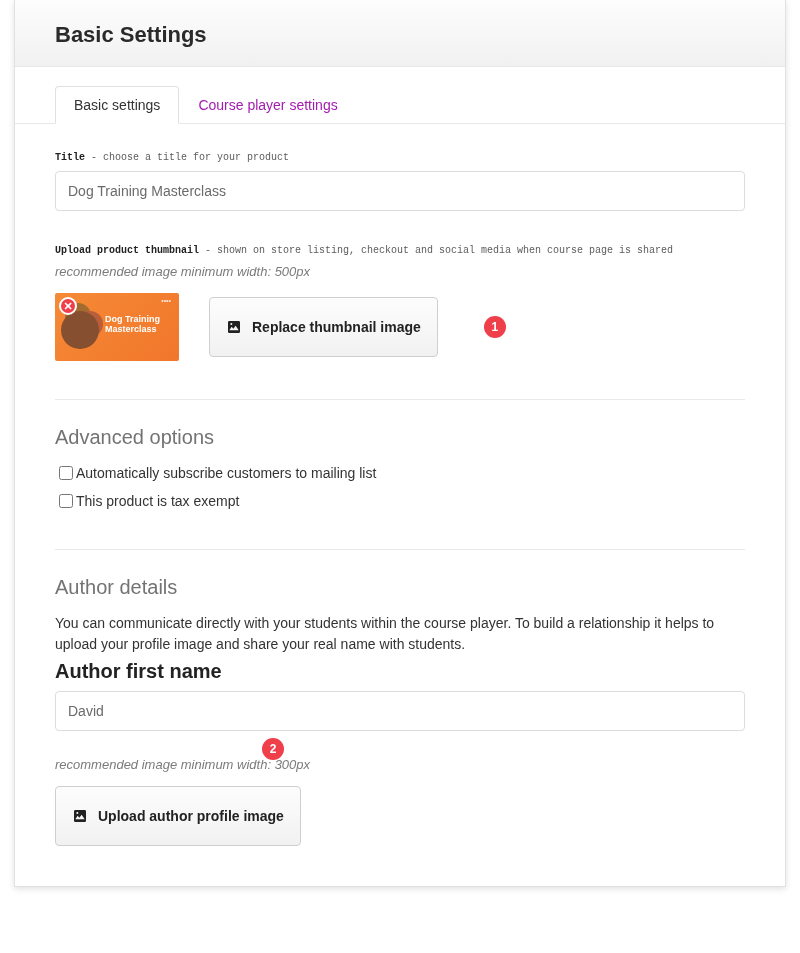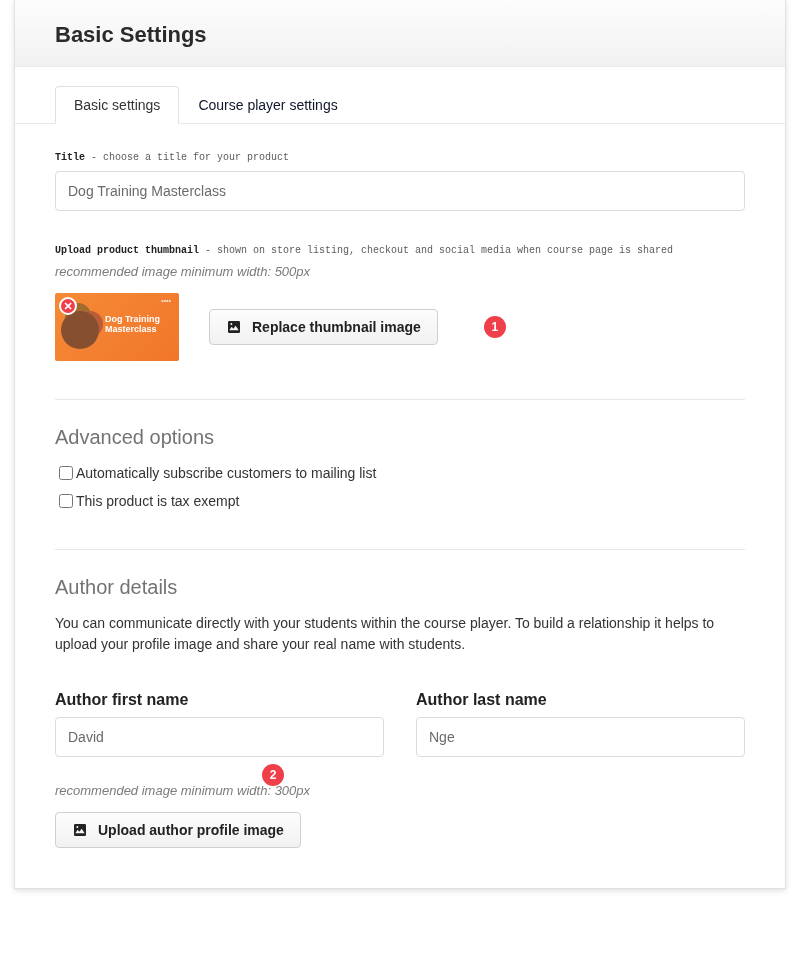--- a/index.html
+++ b/index.html
@@ -36,21 +36,21 @@
   .tabs {
     display: flex;
     gap: 0;
     position: relative;
     top: 1px;
   }
   .tab {
     padding: 10px 18px;
     font-size: 14px;
     cursor: pointer;
-    color: #0f172a;
+    color: #a21caf;
     border: 1px solid transparent;
     border-bottom: none;
     background: transparent;
   }
   .tab.active {
     background: #fff;
     border: 1px solid #e0e0e0;
     border-bottom: 1px solid #fff;
     border-radius: 4px 4px 0 0;
     color: #333;
@@ -129,21 +129,21 @@
     border: 2px solid #fff;
     cursor: pointer;
   }
   .btn {
     display: inline-flex;
     align-items: center;
     gap: 10px;
     background: linear-gradient(#fdfdfd,#f1f1f1);
     border: 1px solid #cfcfcf;
     border-radius: 4px;
-    padding: 9px 16px;
+    padding: 21px 16px;
     font-size: 14px;
     font-weight: 700;
     color: #222;
     cursor: pointer;
   }
   .btn svg { width: 16px; height: 16px; }
 
   .annot {
     width: 22px; height: 22px;
     border-radius: 50%;
@@ -169,25 +169,25 @@
 
   .check-row {
     display: flex;
     align-items: center;
     font-size: 14px;
     color: #333;
     margin-bottom: 8px;
   }
   .check-row input { width: 14px; height: 14px; cursor: pointer; }
 
-  .desc { font-size: 14px; color: #333; line-height: 1.5; margin: 0 0 36px 0; }
+  .desc { font-size: 14px; color: #333; line-height: 1.5; margin: 0 0 5px 0; }
 
   .cols { display: flex; gap: 32px; }
   .col { flex: 1; }
-  .col-label { font-weight: 700; font-size: 16px; margin-bottom: 8px; color:#222;}
+  .col-label { font-weight: 700; font-size: 20px; margin-bottom: 8px; color:#222;}
 
   .reco-wrap { position: relative; margin-top: 26px; }
 </style>
 </head>
 <body>
 
 <div class="page">
   <div class="header">
     <h1>Basic Settings</h1>
   </div>
@@ -252,24 +252,20 @@
 
     
     <h2 class="section">Author details</h2>
     <p class="desc">You can communicate directly with your students within the course player. To build a relationship it helps to upload your profile image and share your real name with students.</p>
 
     <div class="cols">
       <div class="col">
         <div class="col-label">Author first name</div>
         <input class="text-input" type="text" value="David" style="">
       </div>
-      <div class="col">
-        <div class="col-label">Author last name</div>
-        <input class="text-input" type="text" value="Nge" style="">
-      </div>
     </div>
 
     <div class="reco-wrap">
       <span class="annot annot-over" style="left:218px; top:-8px;">2</span>
       <div class="reco">recommended image minimum width: 300px</div>
     </div>
 
     <div style="margin-top:14px;">
       <button class="btn">
         <svg viewBox="0 0 24 24">

